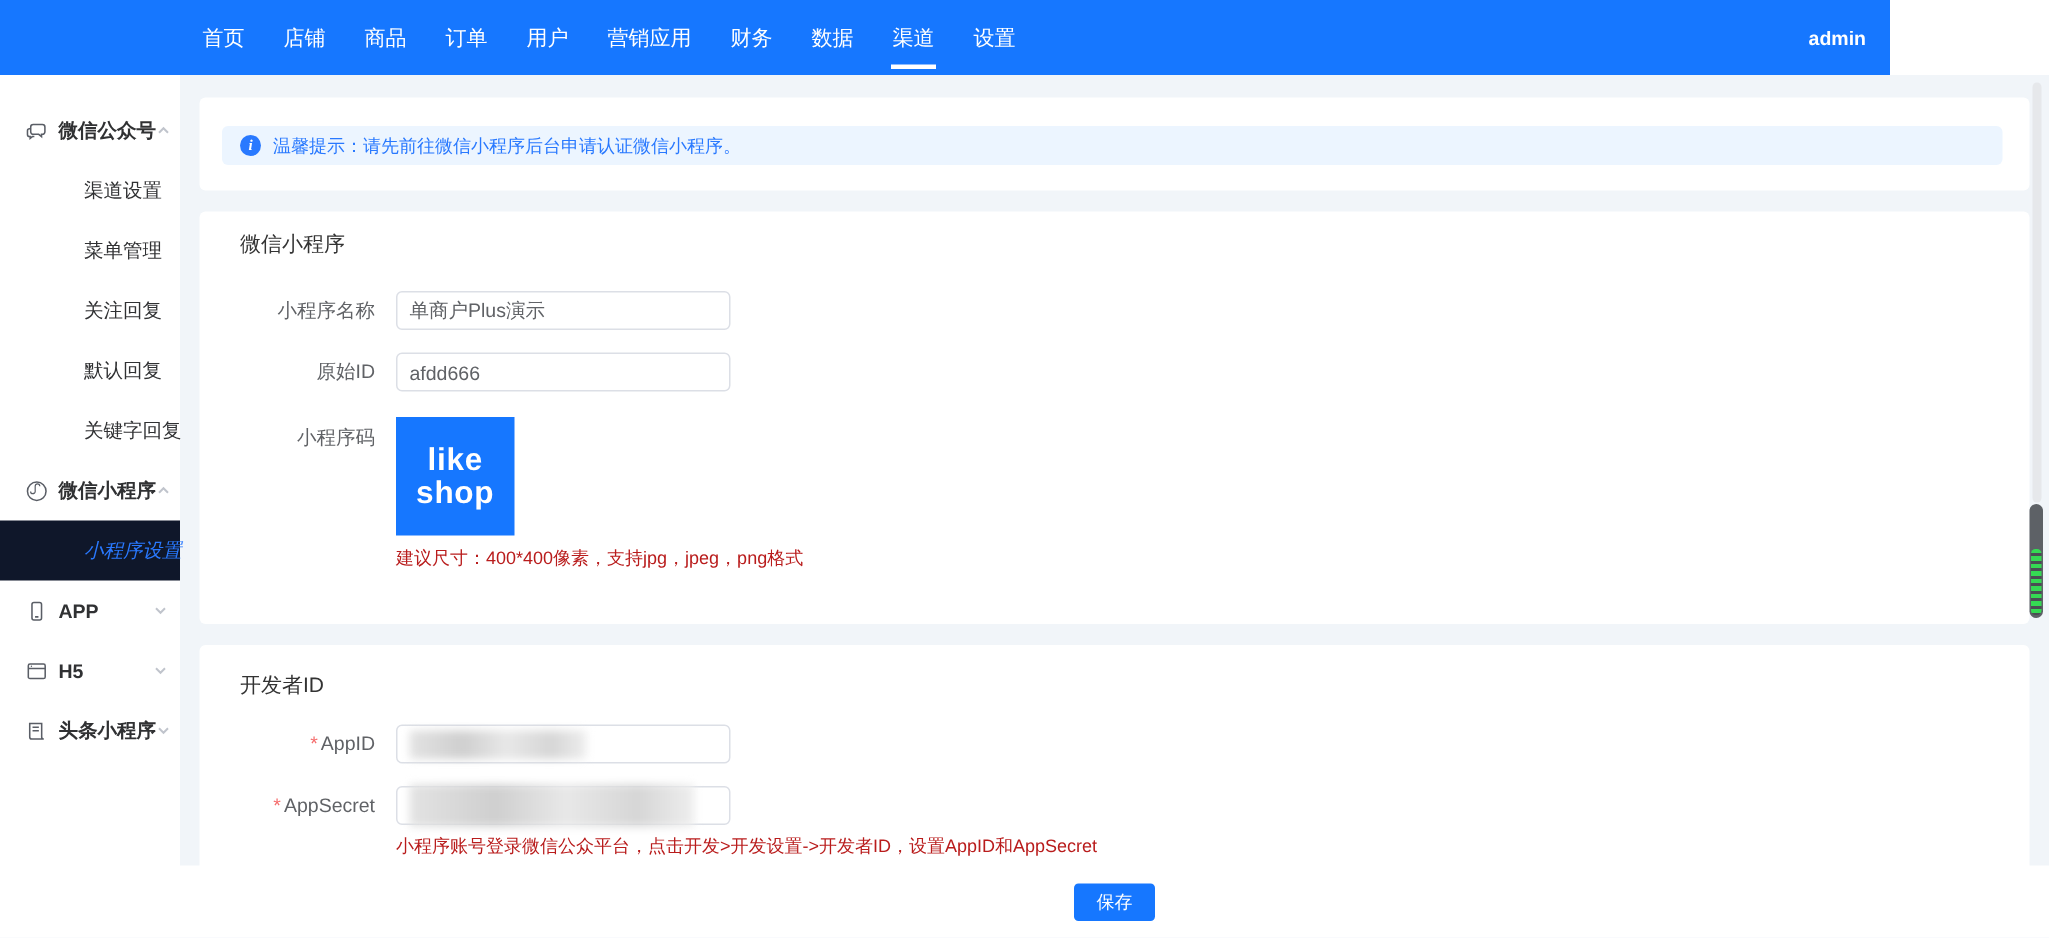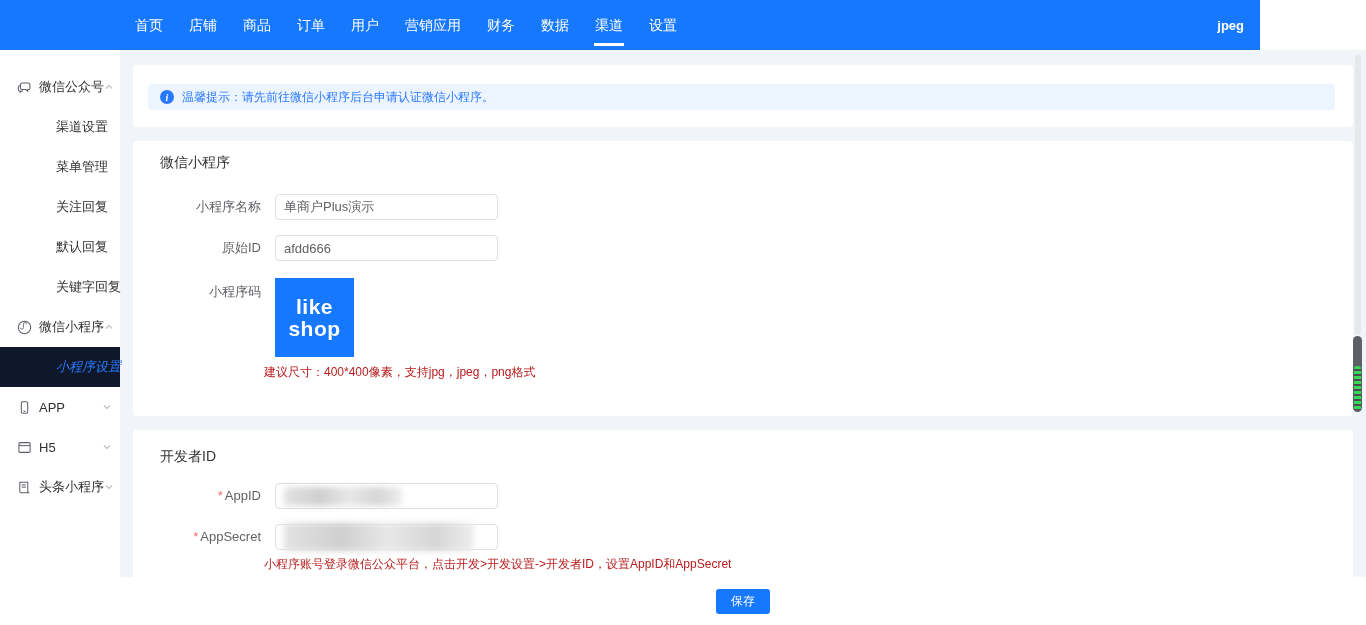--- a/index.html
+++ b/index.html
@@ -8,41 +8,41 @@
 
   
   .topbar { position:absolute; left:0; top:0; width:1260px; height:50px; background:#1677ff; display:flex; align-items:center; z-index:30; }
   .topnav { display:flex; margin-left:122px; height:50px; }
   .nav-item { color:#ffffff; font-size:14px; line-height:50px; padding:0 13px; position:relative; cursor:pointer; white-space:nowrap; }
   .nav-item.active::after { content:""; position:absolute; left:50%; transform:translateX(-50%); bottom:4px; width:30px; height:3px; background:#ffffff; }
   .topbar-user { margin-left:auto; margin-right:16px; color:#ffffff; font-size:13px; font-weight:bold; cursor:pointer; }
 
   
   .sidebar { position:absolute; left:0; top:50px; width:120px; height:575px; background:#ffffff; padding-top:17px; z-index:10; }
-  .side-group { height:40px; display:flex; align-items:center; padding-left:16px; cursor:pointer; }
+  .side-group { height:40px; display:flex; align-items:center; padding-left:16px; cursor:pointer;font-weight:bold; }
   .side-group .g-icon { width:16px; height:16px; flex:0 0 16px; display:flex; align-items:center; justify-content:center; }
   .side-group .g-label { margin-left:7px; font-size:13px; color:#303133; white-space:nowrap; }
   .side-group .g-arrow { margin-left:auto; margin-right:8px; display:flex; }
   .side-child { height:40px; line-height:40px; padding-left:56px; font-size:13px; color:#303133; cursor:pointer; white-space:nowrap; }
   .side-child.active { background:#0f172a; color:#2979ff;font-style:italic; }
 
   
   .content { position:absolute; left:120px; top:50px; width:1246px; height:575px; background:#f1f5f9; z-index:5; }
   .card { position:absolute; left:13px; width:1220px; background:#ffffff; border-radius:4px; }
   .card-alert { top:15px; height:62px; }
   .alert { position:absolute; left:15px; right:18px; top:19px; height:26px; background:#ecf5ff; border-radius:4px; display:flex; align-items:center; padding-left:12px; }
   .info-icon { width:14px; height:14px; border-radius:50%; background:#2979ff; color:#fff; font-size:10px; font-style:italic; font-weight:bold; font-family:"Liberation Serif",serif; display:flex; align-items:center; justify-content:center; flex:0 0 14px; }
   .alert-text { margin-left:8px; color:#2979ff; font-size:12px; }
 
   .card-mini { top:91px; height:275px; }
   .card-dev  { top:380px; height:160px; }
   .sec-title { position:absolute; left:27px; top:13px; font-size:14px; color:#333333; }
   .card-dev .sec-title { top:18px; }
 
-  .frow { position:absolute; display:flex; align-items:flex-start; left:28px;justify-content:flex-end; }
+  .frow { position:absolute; display:flex; align-items:flex-start; left:17px;justify-content:flex-end; }
   .flabel { width:100px; text-align:right; font-size:13px; color:#606266; line-height:26px; flex:0 0 100px; }
   .flabel .req { color:#f56c6c; margin-right:2px; }
   .fctl { margin-left:14px; }
   .tinput { width:223px; height:26px; border:1px solid #dcdfe6; border-radius:4px; background:#fff; font-size:13px; color:#606266; padding:0 8px; font-family:"Liberation Sans","DejaVu Sans",sans-serif; position:relative; }
   .hint { position:absolute; left:131px; font-size:12px; color:#b91c1c; white-space:nowrap; }
 
   .qr-box { width:79px; height:79px; background:#1677ff; display:flex; flex-direction:column; align-items:center; justify-content:center; cursor:pointer; }
   .qr-line { color:#ffffff; font-weight:bold; font-size:21px; line-height:22px; letter-spacing:0.5px; }
 
   .blur-wrap { width:223px; height:26px; border:1px solid #dcdfe6; border-radius:4px; background:#fff; position:relative; overflow:visible; }
@@ -70,21 +70,21 @@
     <div class="nav-item">店铺</div>
     <div class="nav-item">商品</div>
     <div class="nav-item">订单</div>
     <div class="nav-item">用户</div>
     <div class="nav-item">营销应用</div>
     <div class="nav-item">财务</div>
     <div class="nav-item">数据</div>
     <div class="nav-item active">渠道</div>
     <div class="nav-item">设置</div>
   </div>
-  <div class="topbar-user">jpeg</div>
+  <div class="topbar-user">admin</div>
 </div>
 
 <div class="sidebar">
 
   <div class="side-group">
     <span class="g-icon">
       <svg width="15" height="15" viewBox="0 0 16 16" fill="none" stroke="#5a5e66" stroke-width="1.1">
         <path d="M5.5 3.2 H12 a1.8 1.8 0 0 1 1.8 1.8 v3.4 a1.8 1.8 0 0 1 -1.8 1.8 h-0.6 v1.6 l-2 -1.6 H5.5 a1.8 1.8 0 0 1 -1.8 -1.8 V5 a1.8 1.8 0 0 1 1.8 -1.8 z"></path>
         <path d="M3.7 6.2 H2.9 a1.5 1.5 0 0 0 -1.5 1.5 v2.6 a1.5 1.5 0 0 0 1.5 1.5 h0.4 v1.3 l1.6 -1.3 h1.4"></path>
       </svg>

